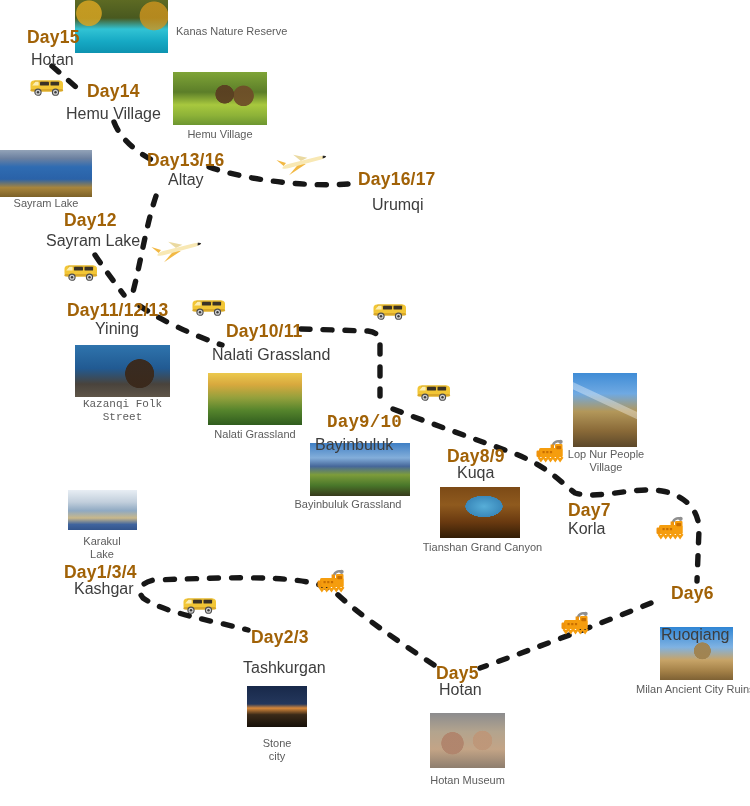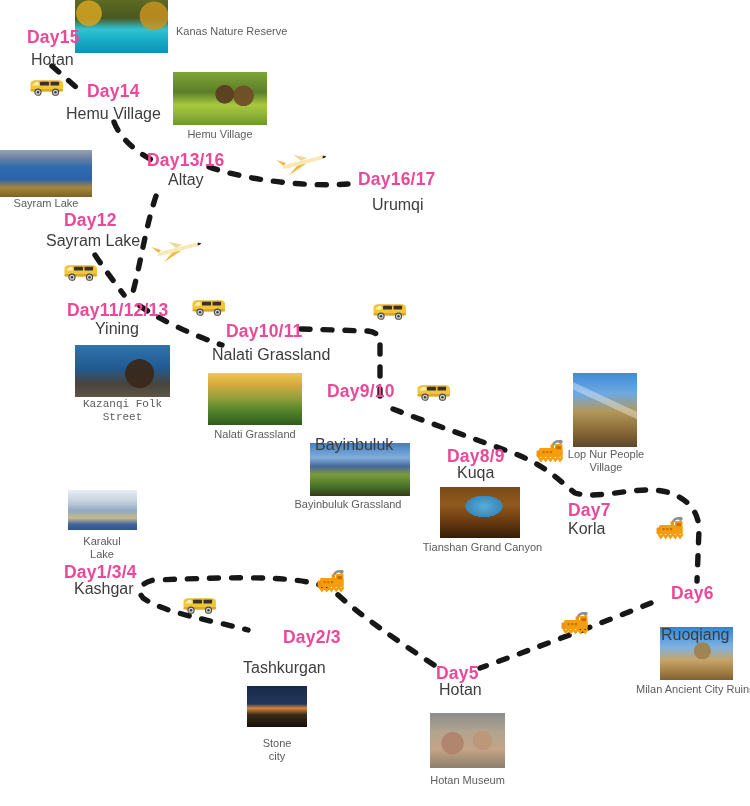--- a/index.html
+++ b/index.html
@@ -6,21 +6,21 @@
   #map{
     position:relative;
     width:750px;height:806px;
     background:#ffffff;
     overflow:hidden;
     font-family:"Liberation Sans","DejaVu Sans",sans-serif;
   }
   #routes{position:absolute;left:0;top:0;z-index:1;}
   .day-label{
     position:absolute;z-index:3;
-    font-size:17.5px;font-weight:700;color:#ec4899;
+    font-size:17.5px;font-weight:700;color:#a16207;
     white-space:nowrap;letter-spacing:.2px;
   }
   .city-label{
     position:absolute;z-index:3;
     font-size:16px;font-weight:400;color:#3d3d3d;
     white-space:nowrap;
   }
   .photo{position:absolute;z-index:2;}
   .caption{
     position:absolute;z-index:3;
@@ -104,26 +104,26 @@
 city</div>
     <div class="photo ph-hotanmus" style="left: 430px; top: 713px; width: 75px; height: 55px;"></div>
     <div class="caption center" style="left: 425px; top: 774px; width: 85px;">Hotan Museum</div>
     <div class="day-label" style="left: 27px; top: 27px;">Day15</div>
     <div class="day-label" style="left: 87px; top: 81px;">Day14</div>
     <div class="day-label" style="left: 147px; top: 150px;">Day13/16</div>
     <div class="day-label" style="left: 358px; top: 169px;">Day16/17</div>
     <div class="day-label" style="left: 64px; top: 210px;">Day12</div>
     <div class="day-label" style="left: 67px; top: 300px;">Day11/12/13</div>
     <div class="day-label" style="left: 226px; top: 321px;">Day10/11</div>
-    <div class="day-label" style="left: 327px; top: 381px;">Day9/10</div>
+    <div class="day-label" style="left: 327px; top: 412px; font-family: Liberation Mono, monospace;">Day9/10</div>
     <div class="day-label" style="left: 447px; top: 446px;">Day8/9</div>
     <div class="day-label" style="left: 568px; top: 500px; text-align: center;">Day7</div>
     <div class="day-label" style="left: 671px; top: 583px;">Day6</div>
     <div class="day-label" style="left: 436px; top: 663px;">Day5</div>
-    <div class="day-label" style="left: 251px; top: 627px; margin-left: 32px;">Day2/3</div>
+    <div class="day-label" style="left: 251px; top: 627px;">Day2/3</div>
     <div class="day-label" style="left: 64px; top: 562px;">Day1/3/4</div>
     <div class="city-label" style="left: 31px; top: 51px;">Hotan</div>
     <div class="city-label" style="left: 66px; top: 105px;">Hemu Village</div>
     <div class="city-label" style="left: 168px; top: 171px;">Altay</div>
     <div class="city-label" style="left: 372px; top: 196px;">Urumqi</div>
     <div class="city-label" style="left: 46px; top: 232px;">Sayram Lake</div>
     <div class="city-label" style="left: 95px; top: 320px;">Yining</div>
     <div class="city-label" style="left: 212px; top: 346px;">Nalati Grassland</div>
     <div class="city-label" style="left: 315px; top: 436px; text-align: center;">Bayinbuluk</div>
     <div class="city-label" style="left: 457px; top: 464px;">Kuqa</div>

